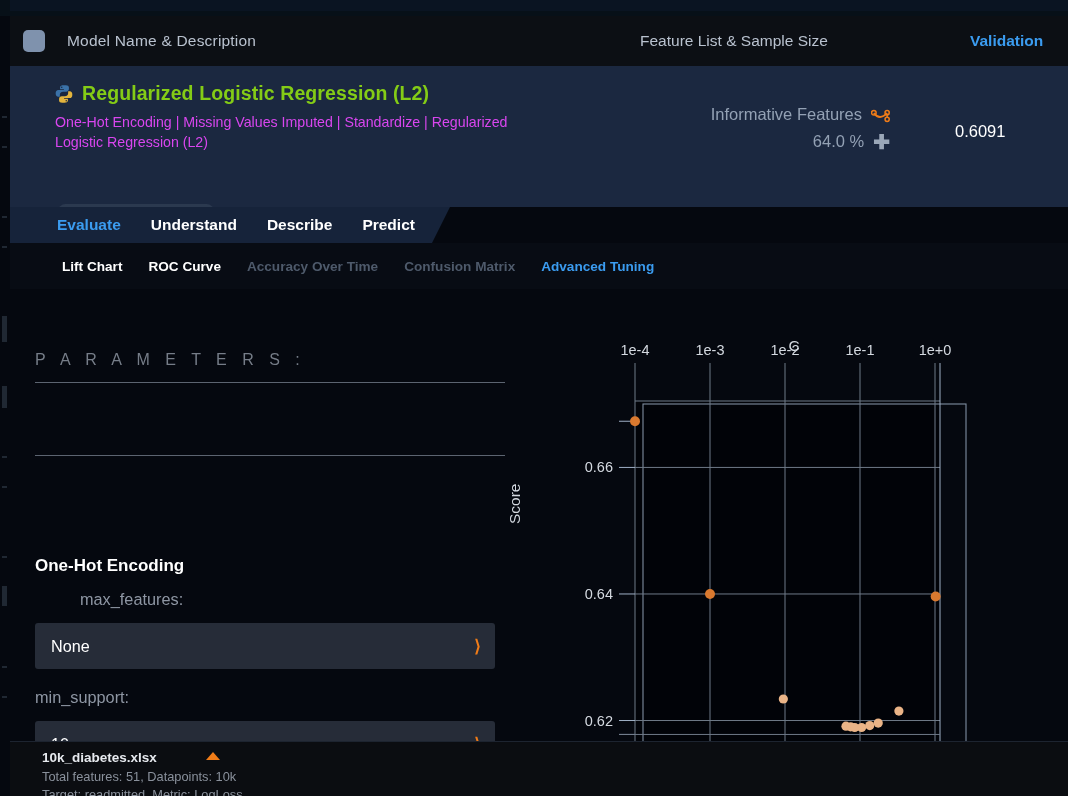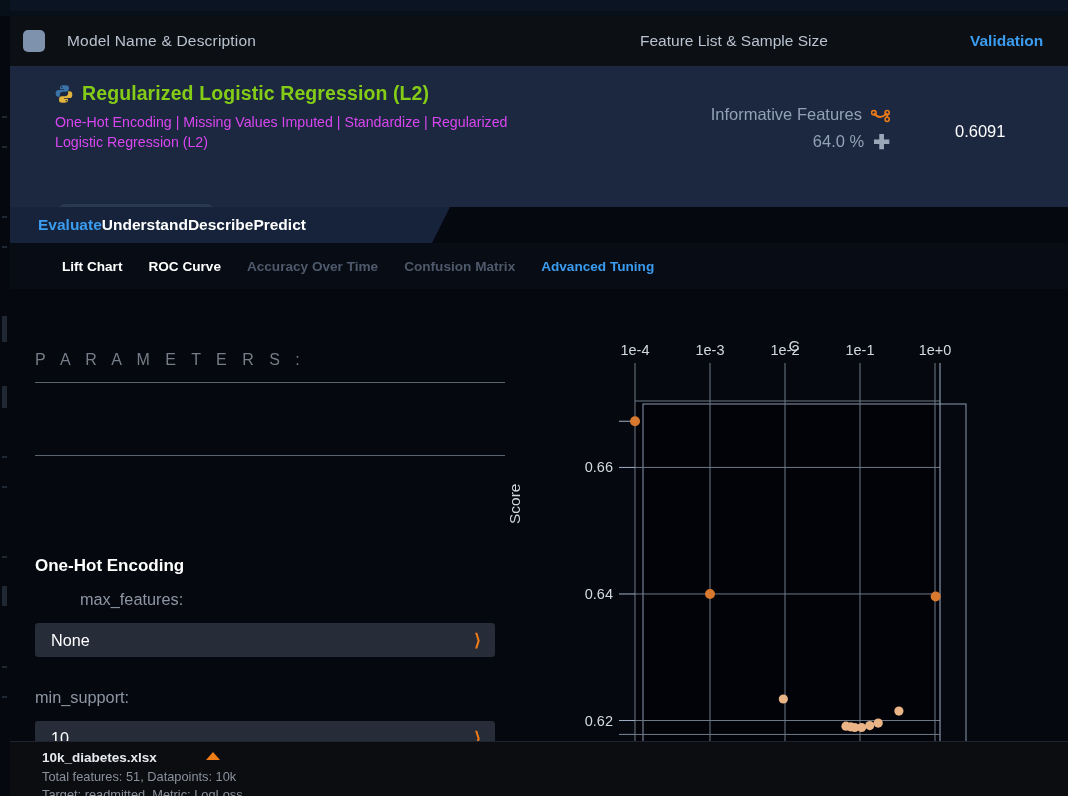--- a/index.html
+++ b/index.html
@@ -68,21 +68,21 @@
     position: absolute; left: 10px; top: 207px; width: 1058px; height: 36px;
     background: #05080f;
   }
   .tabs-primary-bg {
     position: absolute; left: 0; top: 0; width: 440px; height: 36px;
     background: #16233a;
     clip-path: polygon(0 0, 100% 0, calc(100% - 18px) 100%, 0 100%);
   }
   .tabs-primary-list {
     position: absolute; left: 0; top: 0; height: 36px;
-    display: flex; align-items: center; padding-left: 28px;
+    display: flex; align-items: center; gap: 30px; padding-left: 47px;
   }
   .tabp { font-size: 15.5px; font-weight: 700; color: #ffffff; cursor: pointer; white-space: nowrap; }
   .tabp.active { color: #3b9cf0; }
 
   
   .tabs-sub {
     position: absolute; left: 10px; top: 243px; width: 1058px; height: 46px;
     background: #080c14;
     display: flex; align-items: center; gap: 26px; padding-left: 52px;
   }
@@ -113,21 +113,21 @@
     position: absolute; left: 25px; color: #ffffff; font-size: 17px; font-weight: 700;
   }
   .sec-head.h1 { top: 209px; }
   .sec-head.h2 { top: 267px; }
 
   .field-label { position: absolute; left: 25px; color: #8e96a3; font-size: 16.3px; }
   .field-label.l1 { top: 301px; margin-left: 45px; }
   .field-label.l2 { top: 399px; }
 
   .select-box {
-    position: absolute; left: 25px; width: 460px; height: 34px;
+    position: absolute; left: 25px; width: 460px; height: 46px;
     background: #262c38; border-radius: 3px;
     display: flex; align-items: center; justify-content: space-between;
     padding: 0 14px 0 16px; cursor: pointer;
   }
   .select-box.s1 { top: 334px; }
   .select-box.s2 { top: 432px; }
   .select-val { color: #ffffff; font-size: 16.2px; }
   .chev { color: #f07c18; font-size: 17px; font-weight: 700; line-height: 1; }
 
   

